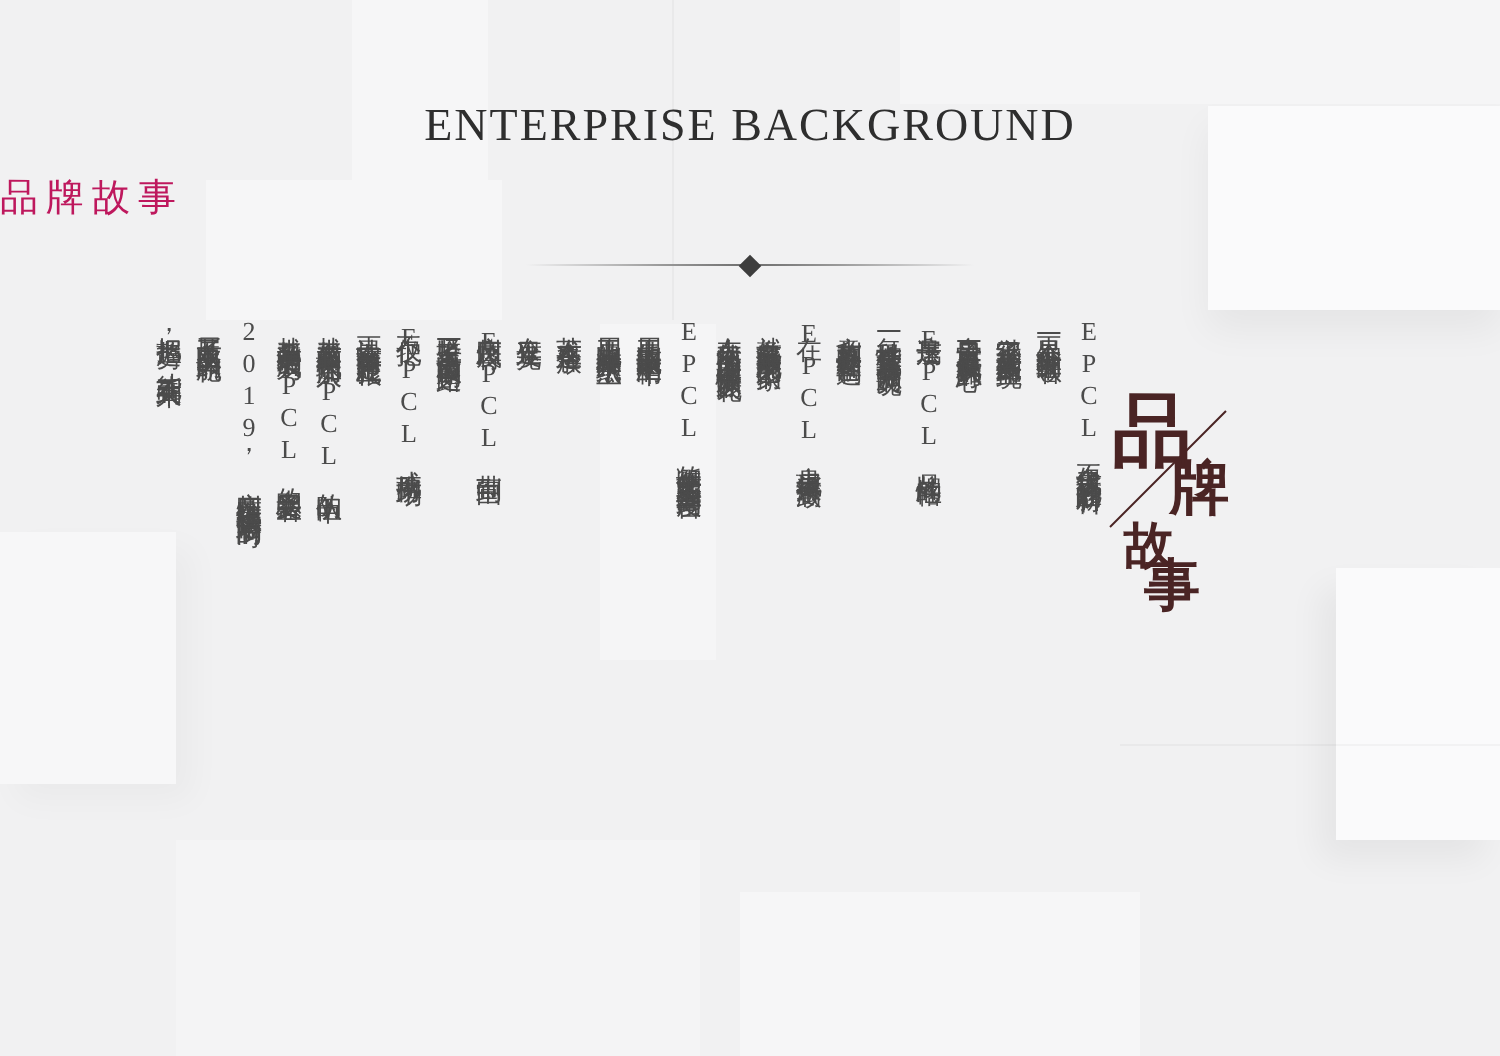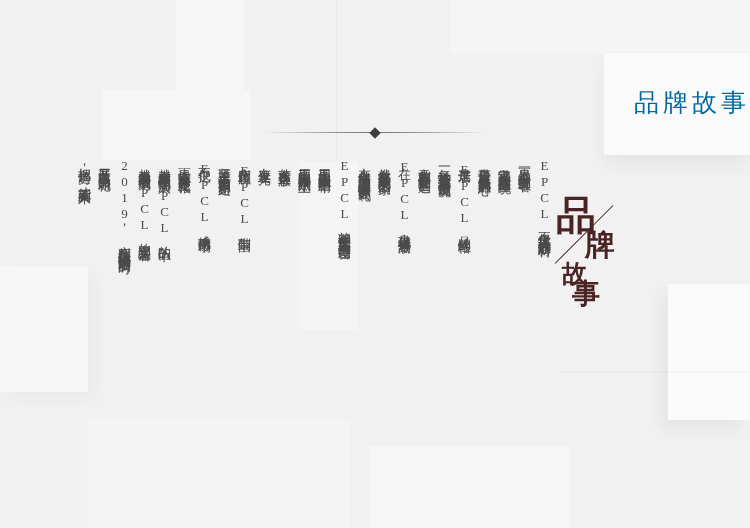--- a/index.html
+++ b/index.html
@@ -39,24 +39,24 @@
     font-family: "Liberation Serif", serif;
     font-size: 23px;
     letter-spacing: 1px;
     color: #2e2e2e;
     font-weight: 400;
   }
   .title-zh {
     position: absolute;
     left: 0; top: 86px;
     width: 100%;
-    text-align: right;
-    font-size: 25px;
+    text-align: left;
+    font-size: 19px;
     letter-spacing: 4px;
-    color: #0369a1;
+    color: #be185d;
     font-weight: 400;
   }
   .divider {
     position: absolute;
     left: 263px; top: 132px;
     width: 224px; height: 1px;
     background: linear-gradient(to right,
       rgba(140,140,140,0), #9a9a9a 30%, #6d6d6d 50%, #9a9a9a 70%, rgba(140,140,140,0));
   }
   .divider .diamond {
@@ -117,20 +117,21 @@
   <div class="bg-block bgb3"></div>
   <div class="bg-block bgb4"></div>
   <div class="bg-block bgb5"></div>
   <div class="bg-block bgb6"></div>
   <div class="bg-block bgb7"></div>
   <div class="bg-block bgb8"></div>
   <div class="bg-block bgb9"></div>
   <div class="bg-block bgb10"></div>
   <div class="bg-block bgb11"></div>
 
+  <div class="title-en">ENTERPRISE BACKGROUND</div>
   <div class="title-zh">品牌故事</div>
   <div class="divider">
     <div class="diamond"></div>
   </div>
 
   <div class="story">
     <div class="vcol">EPCL不仅代表了环保无醛的新材料</div>
     <div class="vcol">更是一个细分行业的带领者</div>
     <div class="vcol">它继承了意大利贵族的纯正血统</div>
     <div class="vcol">自骨子里就有一股傲视群雄的野心</div>

